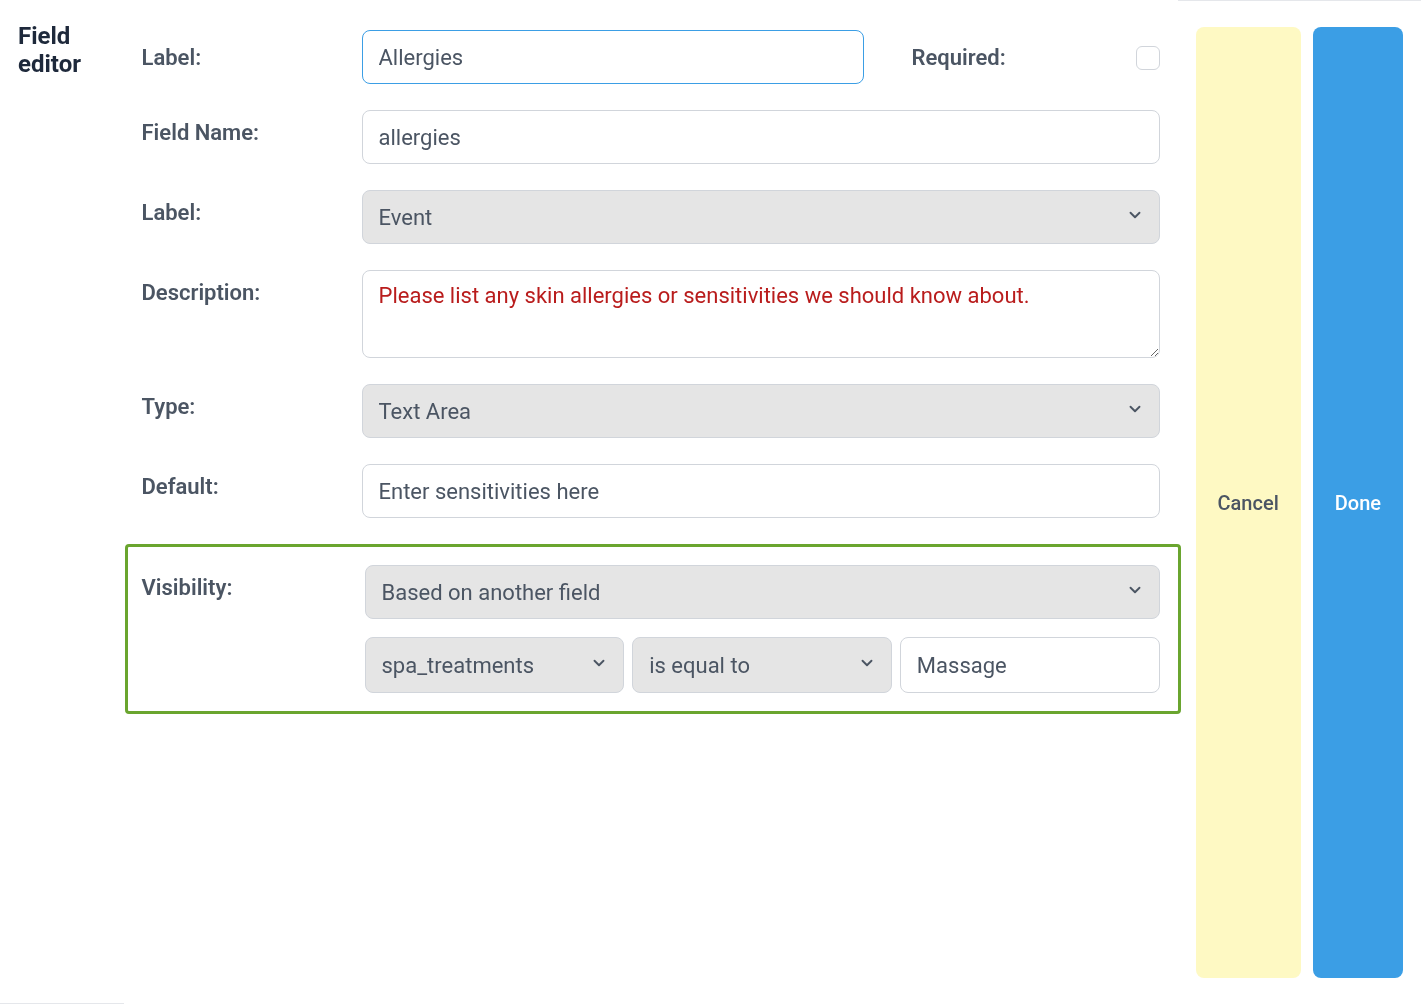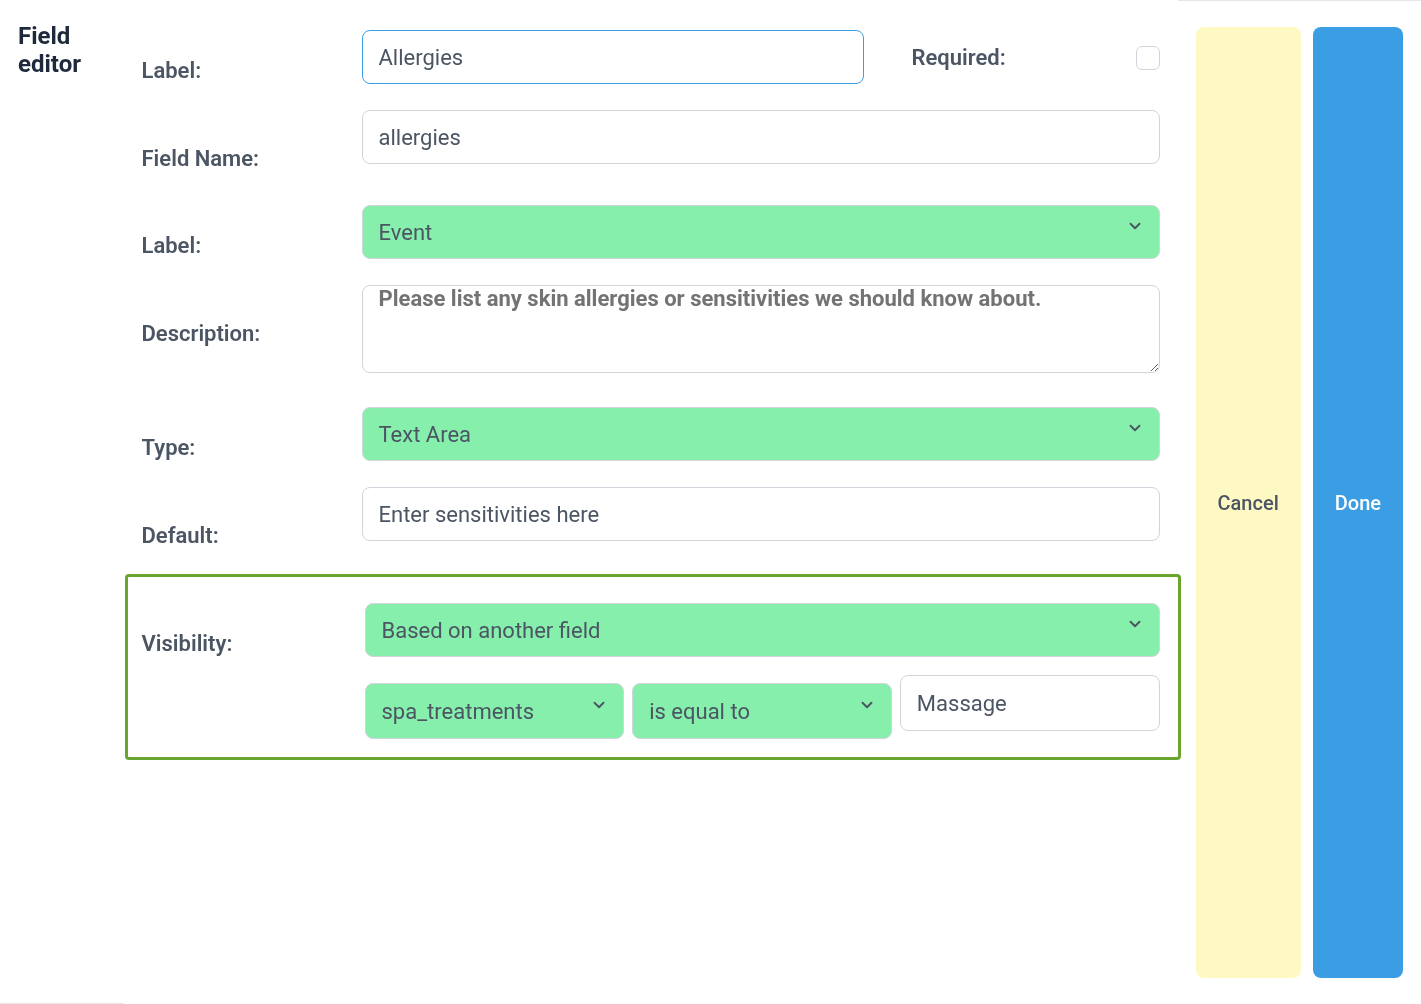--- a/index.html
+++ b/index.html
@@ -39,21 +39,20 @@
     }
     .form-row.first-row {
       align-items: center;
     }
     .form-label {
       width: 220px;
       font-size: 22px;
       font-weight: 600;
       color: #4b5563;
       padding-top: 10px;
-      margin-top: 26px;
     }
     .form-row.first-row .form-label {
       padding-top: 0;
     }
     .form-control-col {
       flex: 1;
       display: flex;
       align-items: center;
     }
     .text-input {
@@ -100,48 +99,46 @@
     }
     .select-input {
       width: 100%;
       height: 54px;
       padding: 10px 40px 10px 16px;
       font-size: 22px;
       color: #4b5563;
       border: 1px solid #d1d5db;
       border-radius: 8px;
       outline: none;
-      background: #86efac;
+      background: #e5e5e5;
       cursor: pointer;
       font-family: inherit;
       appearance: none;
-      margin-top: 8px;
       -webkit-appearance: none;
     }
     .chevron-icon {
       position: absolute;
       right: 16px;
       top: 50%;
       transform: translateY(-50%);
       pointer-events: none;
       color: #4b5563;
     }
     .textarea-input {
       width: 100%;
       min-height: 88px;
-      padding: 0 16px;
-      font-size: 22px;
-      color: #737373;
+      padding: 12px 16px;
+      font-size: 22px;
+      color: #b91c1c;
       border: 1px solid #d1d5db;
       border-radius: 8px;
       outline: none;
       background: #ffffff;
       resize: vertical;
       font-family: inherit;
-      font-weight: bold;
     }
     .visibility-block {
       border: 3px solid #6aa52f;
       border-radius: 4px;
       padding: 18px 18px 18px 14px;
       margin-left: -17px;
       margin-right: -21px;
     }
     .visibility-block .form-row {
       margin-bottom: 18px;

